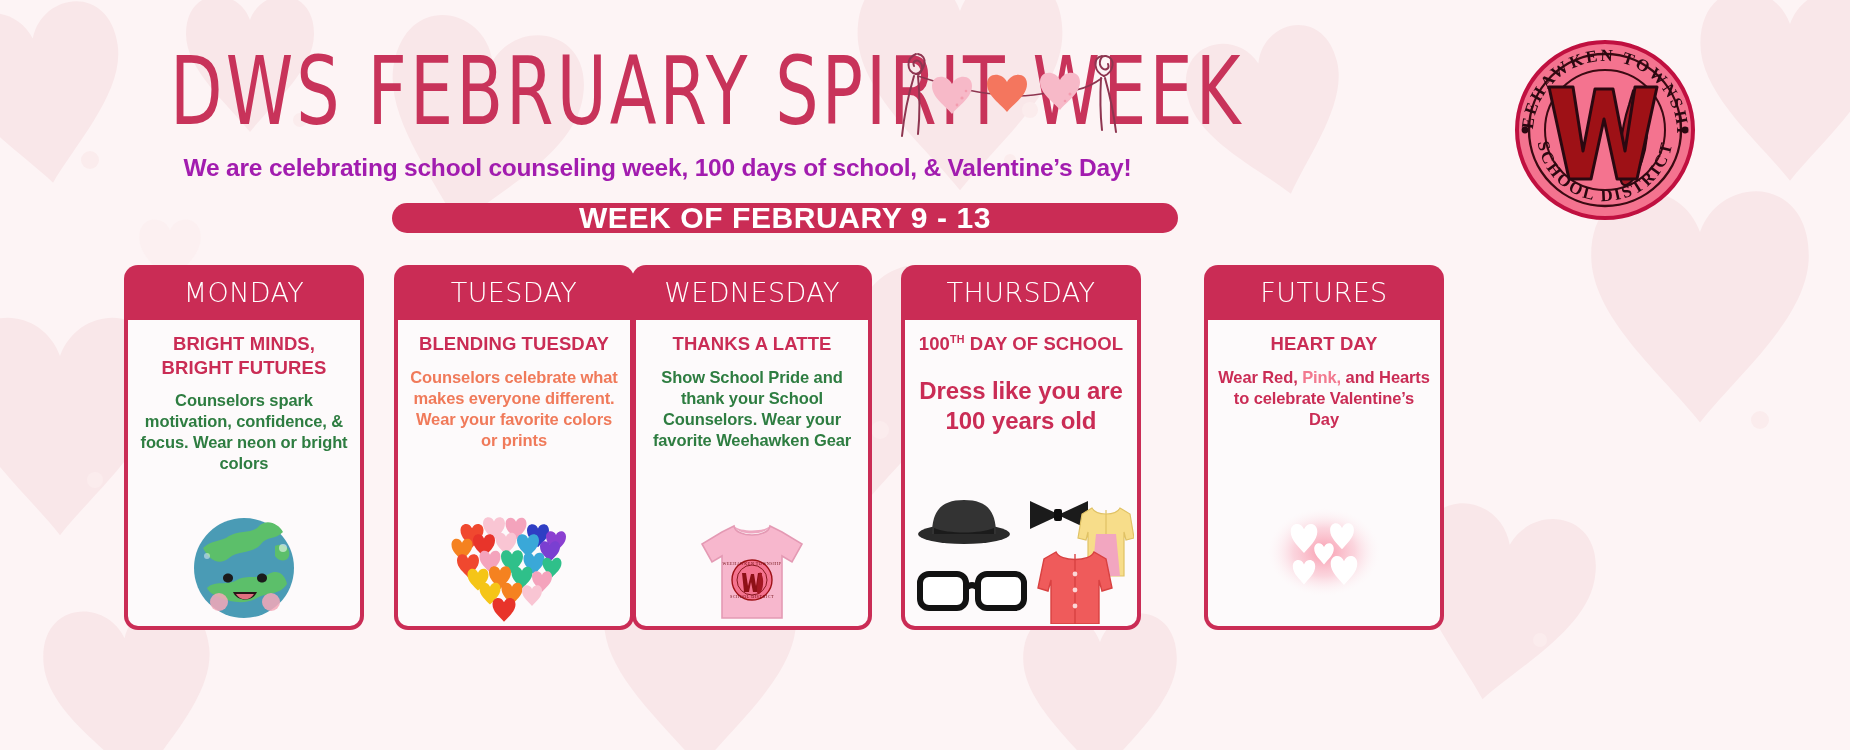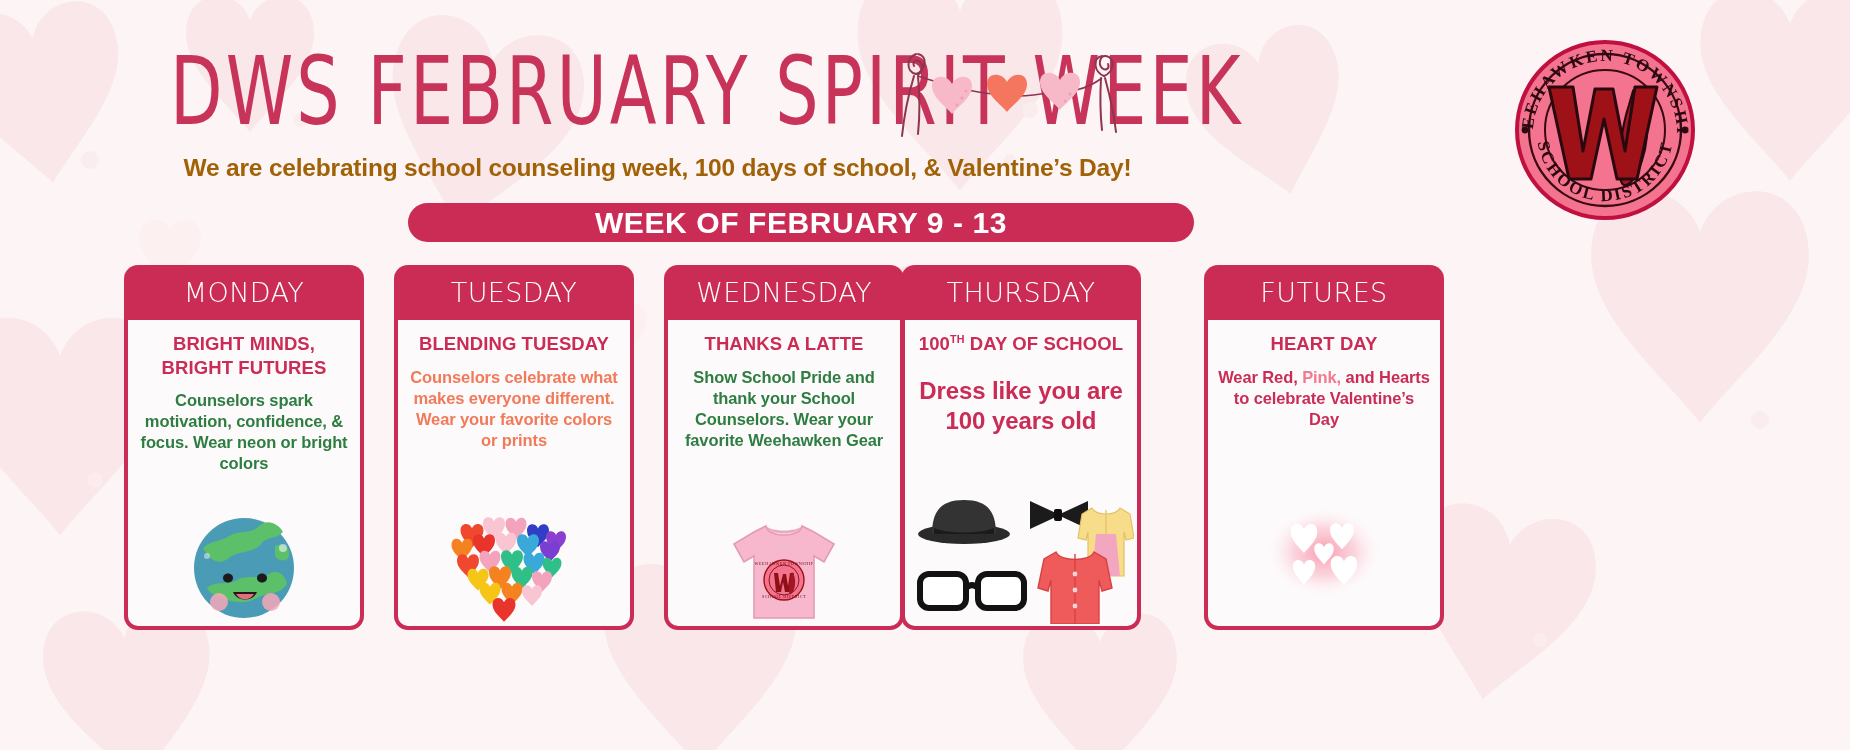--- a/index.html
+++ b/index.html
@@ -29,31 +29,31 @@
     white-space:nowrap;
   }
 
   .garland { position:absolute; left:890px; top:48px; }
 
   .subtitle {
     position:absolute; left:0; top:154px; width:1290px;
     text-align:center;
     font-size:24.5px;
     font-weight:bold;
-    color:#a16207;
+    color:#a21caf;
     letter-spacing:-0.2px;
     padding-left:25px;
   }
 
   .logo { position:absolute; left:1505px; top:33px; }
 
   
   .week-banner {
-    position:absolute; left:408px; top:203px;
-    width:786px; height:39px;
+    position:absolute; left:392px; top:203px;
+    width:786px; height:30px;
     background:#ca2c55;
     border-radius:24px;
     display:flex; align-items:center; justify-content:center;
     z-index:3;
   }
   .week-banner-text {
     color:#ffffff; font-size:30px; font-weight:bold; letter-spacing:0.6px;
   }
 
   
@@ -285,21 +285,21 @@
           <path d="M74,72 C74,66 84,66 84,72 C84,78 74,78 74,72 Z" fill="#1b1b1b"></path>
           <path d="M50,86 C54,96 70,96 74,86 Z" fill="#2a1418"></path>
           <path d="M53,88 C57,95 67,95 71,88 Z" fill="#e0707f"></path>
           <circle cx="100" cy="42" r="4" fill="#ffffff" opacity=".55"></circle>
           <circle cx="24" cy="50" r="3" fill="#ffffff" opacity=".45"></circle>
         </svg>
       </div>
     </div>
   </div>
 
-  <div class="card" style="left:664px;">
+  <div class="card" style="left:632px;">
     <div class="card-head">
       <span class="card-head-text">WEDNESDAY</span>
     </div>
     <div class="card-body">
       <div class="card-title">THANKS A LATTE</div>
       <div class="card-desc c-green">Show School Pride and thank your School Counselors. Wear your favorite Weehawken Gear</div>
       <div class="card-art">
         <svg width="116" height="106" viewBox="0 0 116 106">
           <path d="M40,8 L28,14 L8,26 L18,44 L28,38 L28,100 L88,100 L88,38 L98,44 L108,26 L88,14 L76,8 C74,20 42,20 40,8 Z" fill="#f7b7cd" stroke="#e49ab4" stroke-width="1.6"></path>
           <path d="M40,8 C44,18 72,18 76,8 C70,14 46,14 40,8 Z" fill="#eda7c0"></path>

